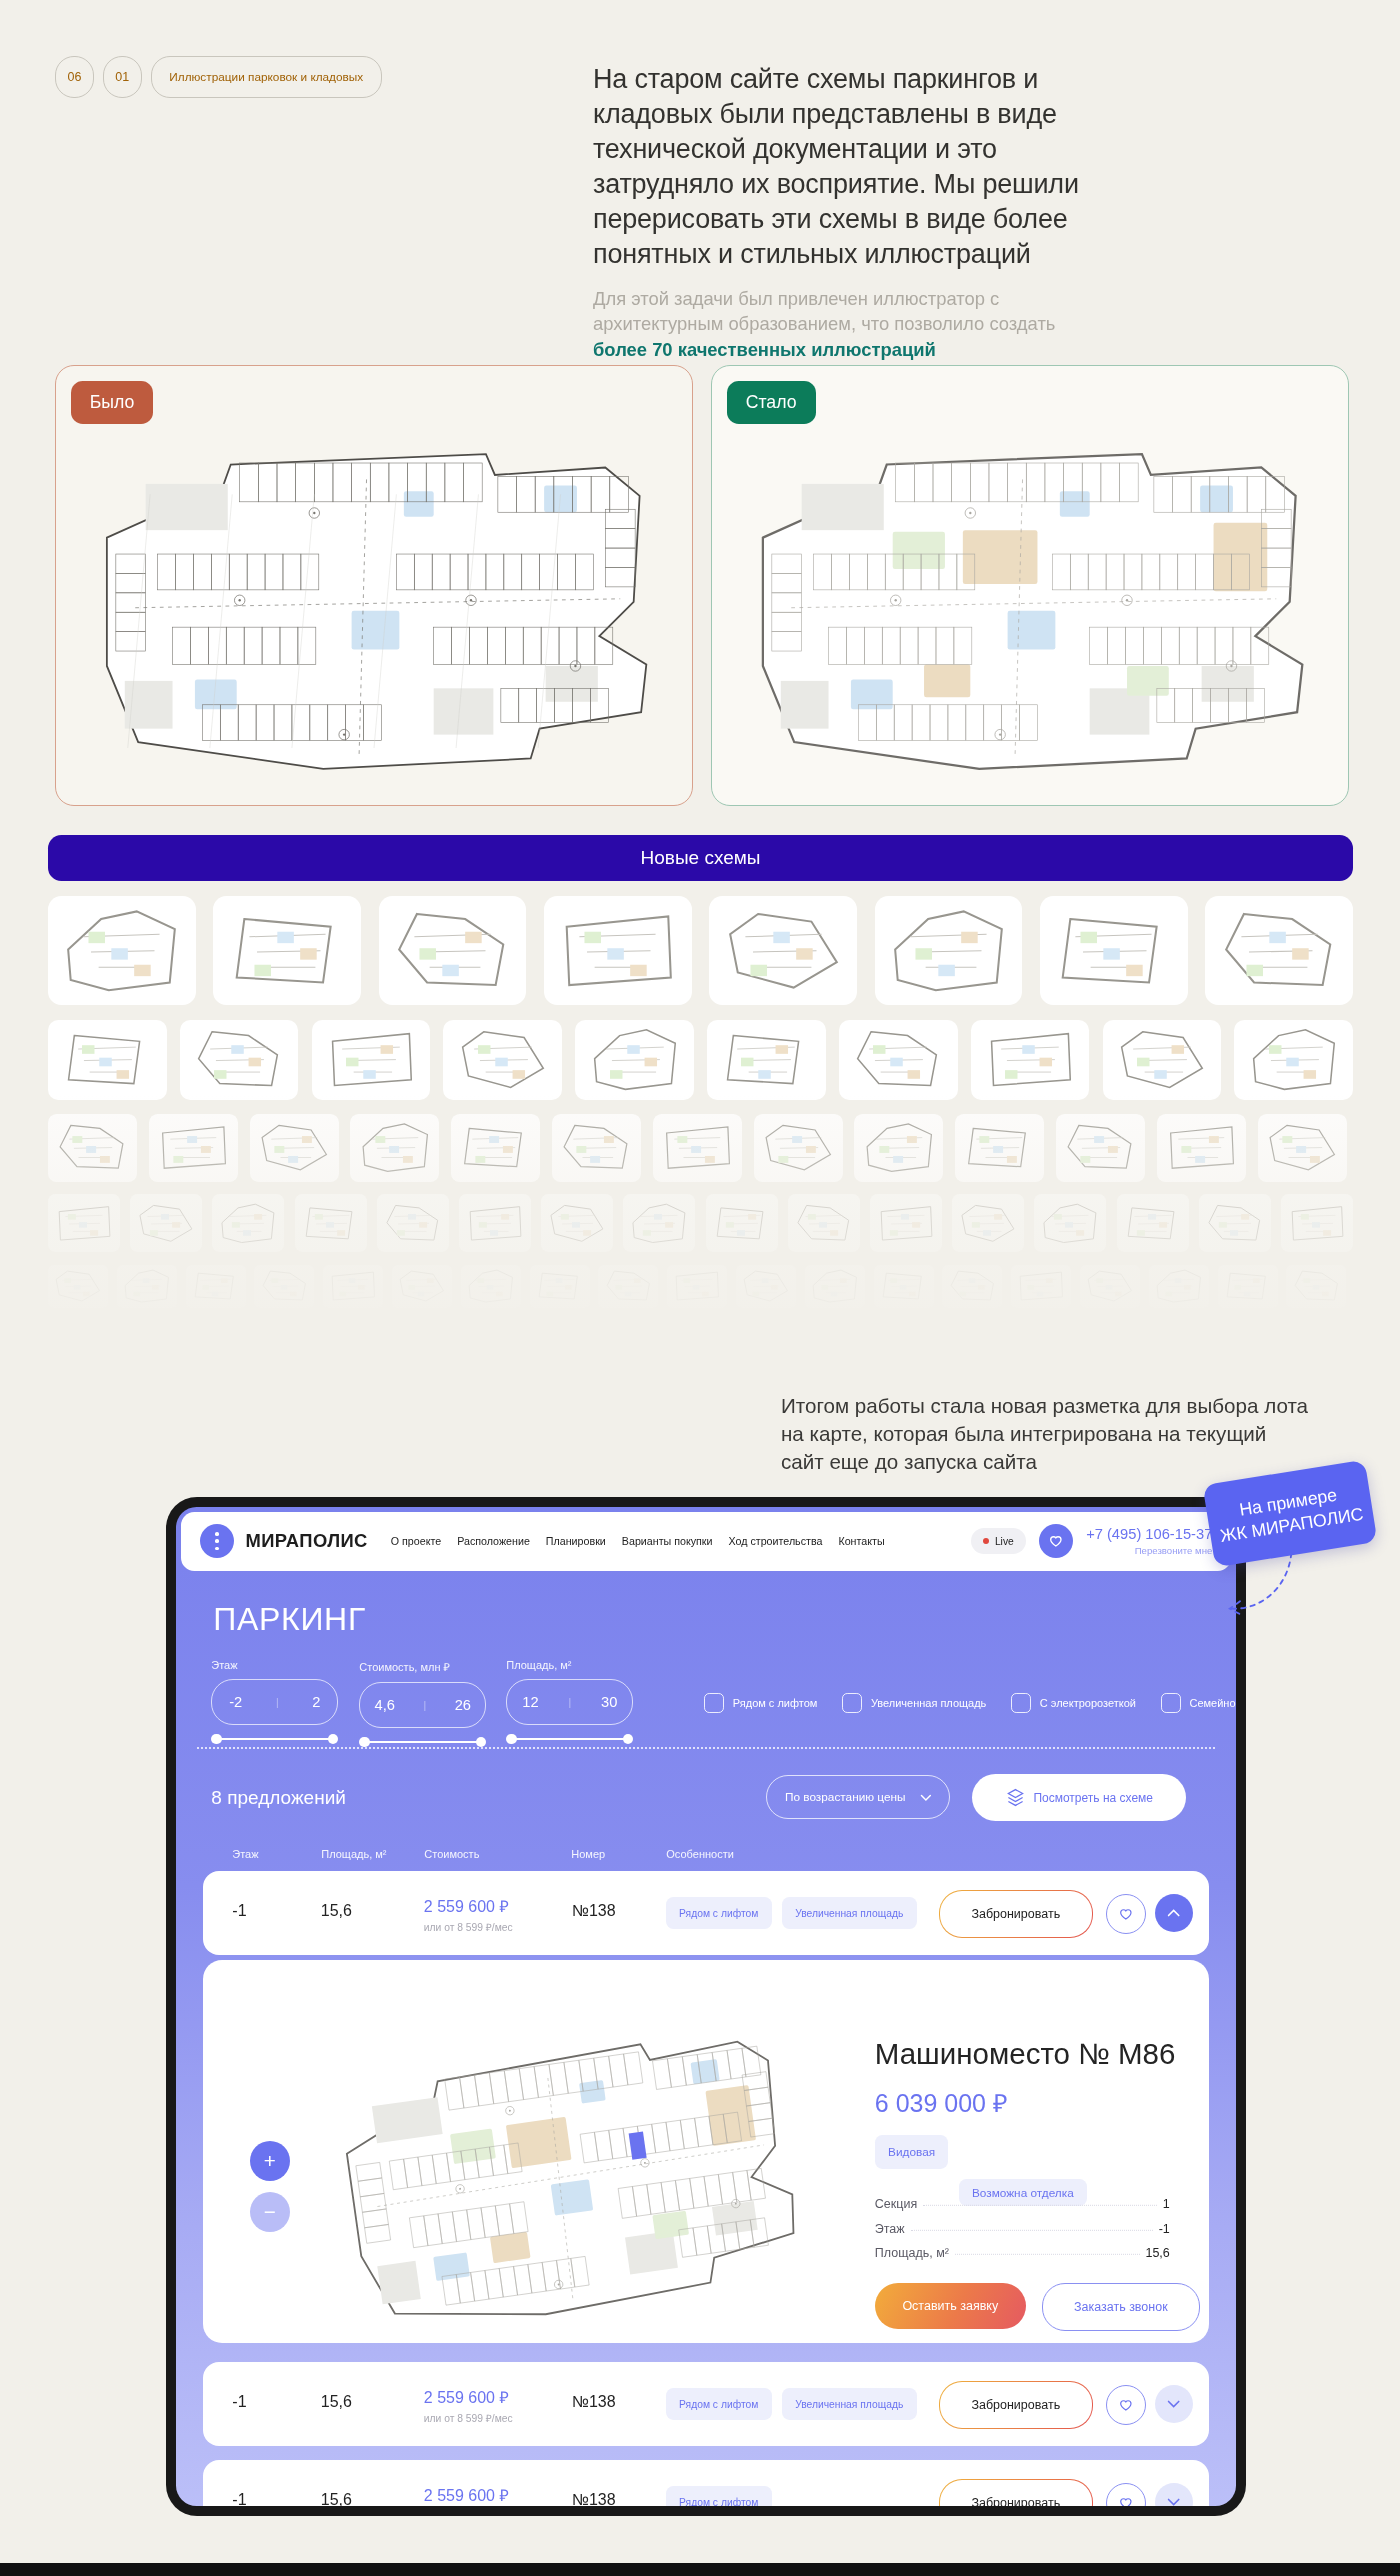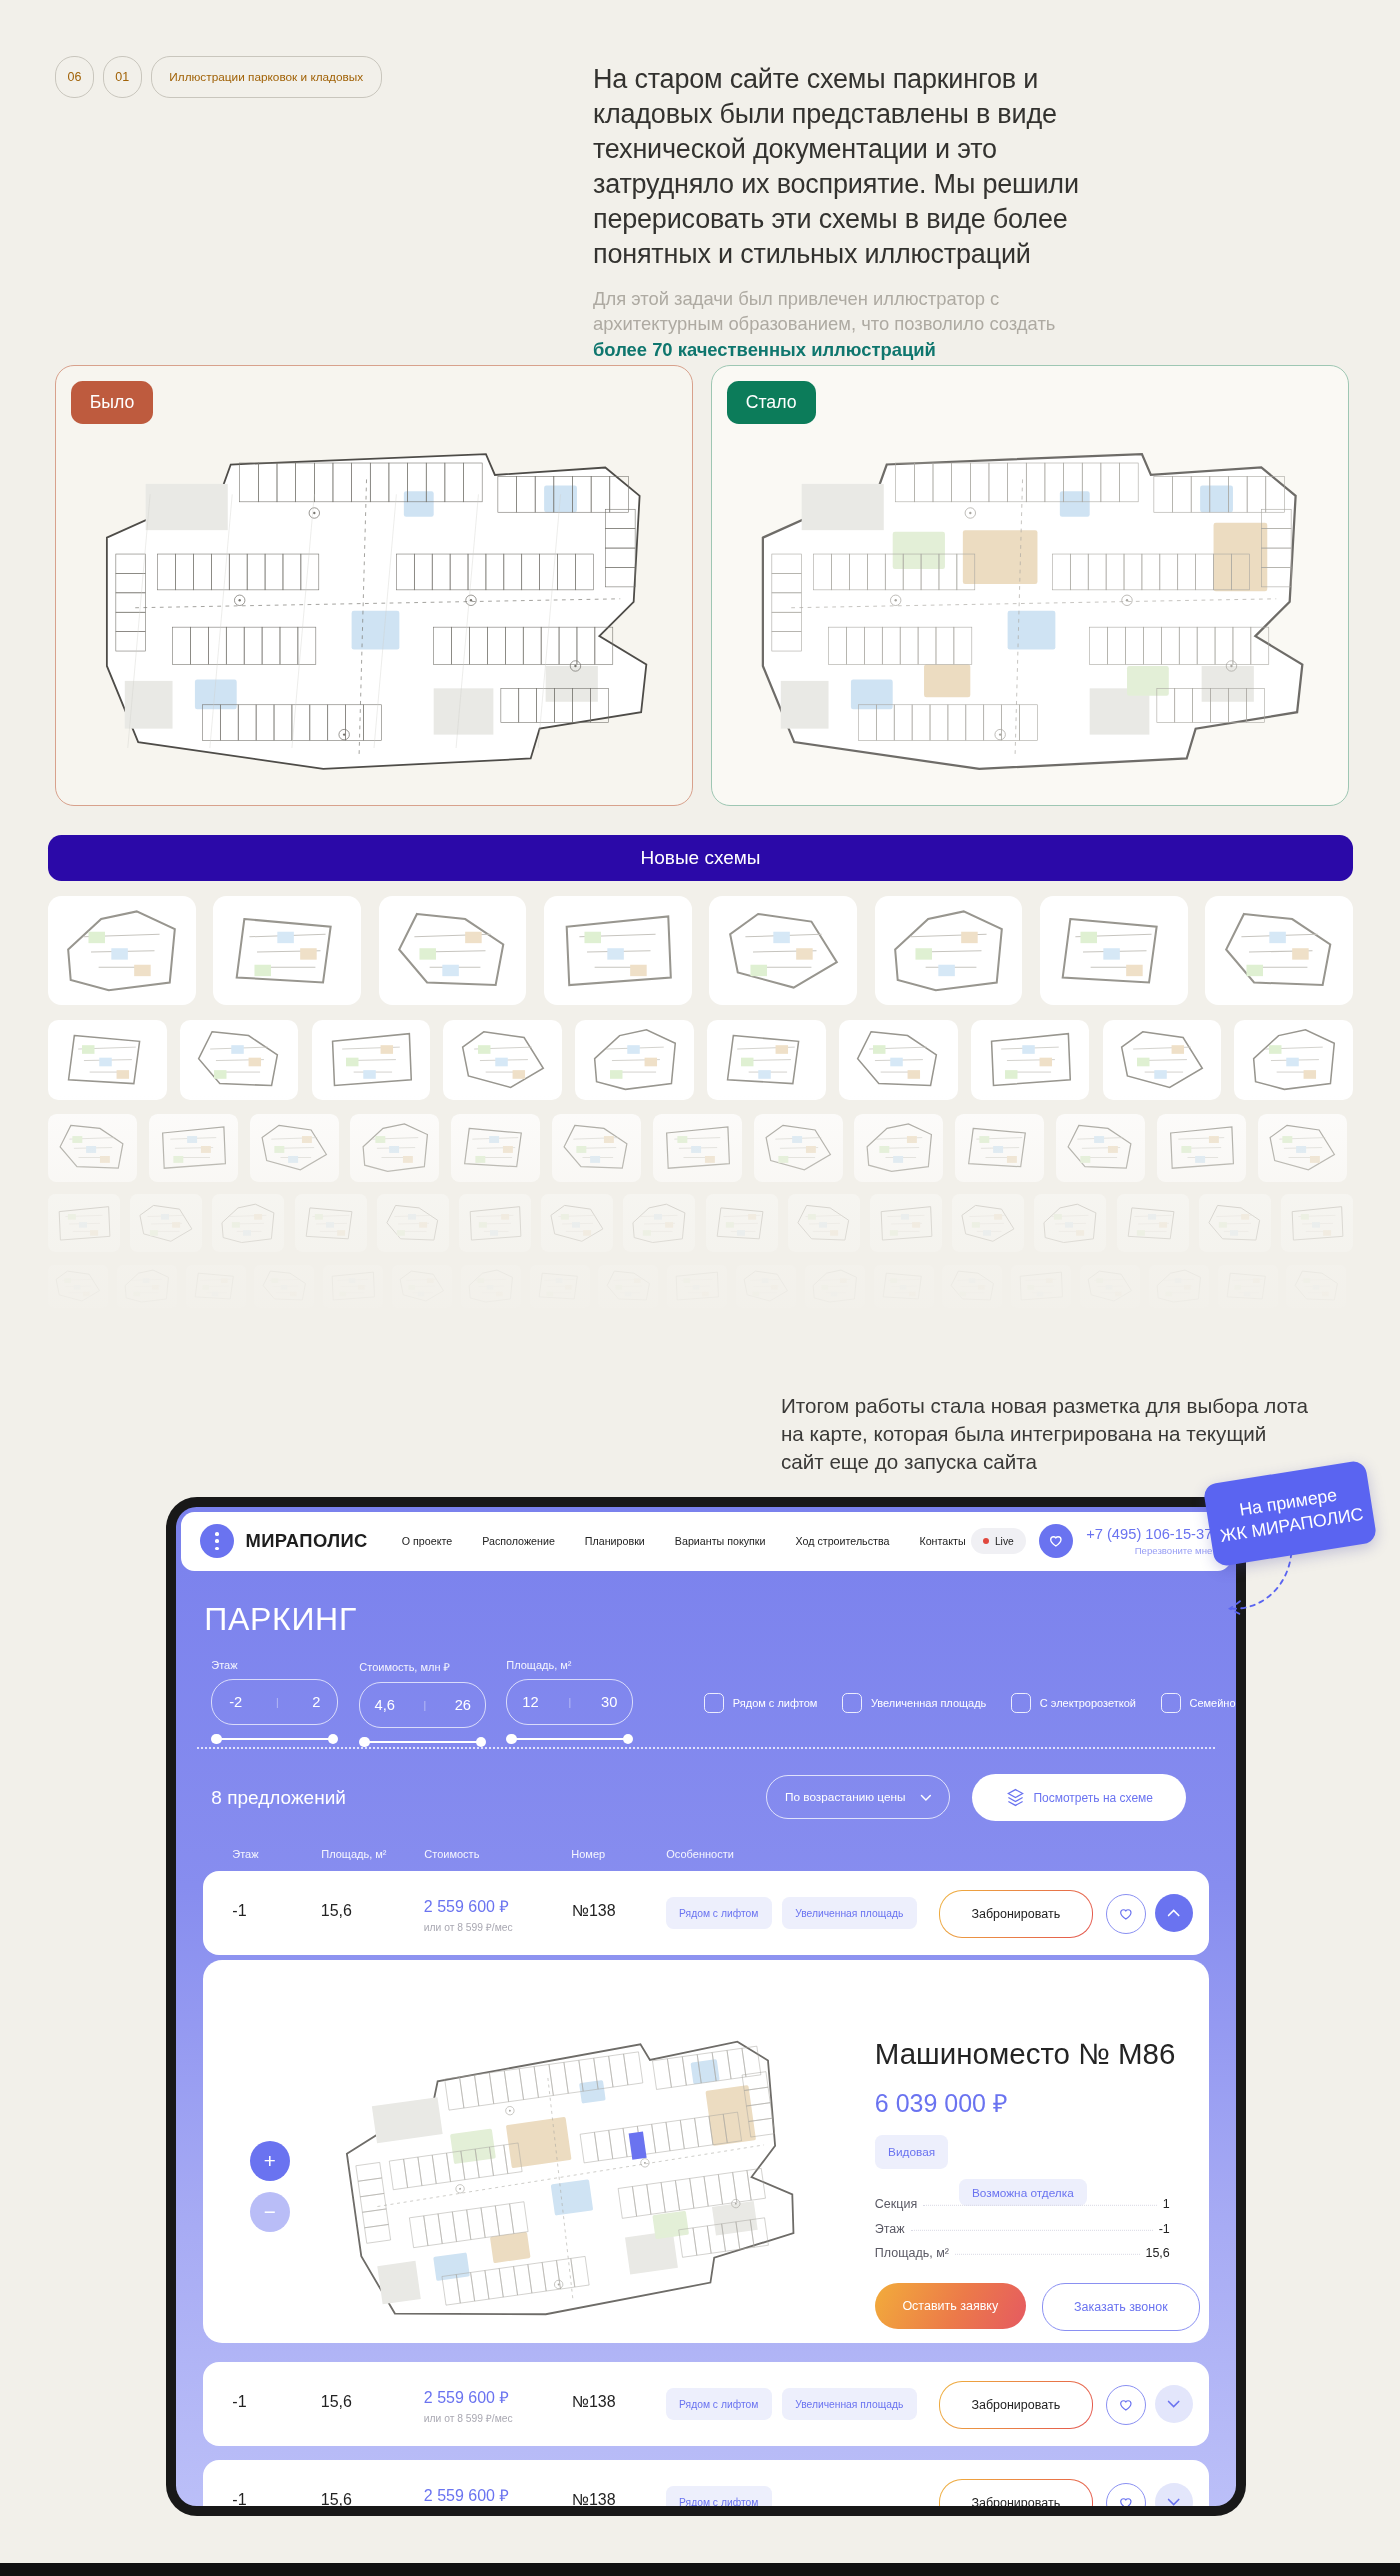--- a/index.html
+++ b/index.html
@@ -42,31 +42,31 @@
 
   
   .mockup{left:166px;top:1497px;width:1080px;height:1019px;background:#181818;border-radius:31px;z-index:10;}
   .m-inner{position:absolute;inset:10.3px;border-radius:20.6px;overflow:hidden;background:linear-gradient(180deg,#7A81ED 0%,#878DEF 38%,#A7ABF4 72%,#BBBFF8 100%);}
 
   
   .m-head{position:absolute;left:4.4px;right:4.4px;top:4.4px;height:59px;background:#fff;border-radius:13.3px;display:flex;align-items:center;padding:0 19px;box-sizing:border-box;}
   .logo-circle{width:34px;height:34px;border-radius:50%;background:#6A73F0;display:flex;align-items:center;justify-content:center;flex-direction:column;gap:3.7px;}
   .logo-circle i{width:3.7px;height:3.7px;border-radius:50%;background:#fff;display:block;}
   .brand{font-size:18.4px;font-weight:700;color:#1e1e1e;letter-spacing:0.4px;margin-left:11.8px;}
-  .m-nav{display:flex;gap:30px;margin-left:34px;}
+  .m-nav{display:flex;gap:16px;margin-left:23px;}
   .m-nav span{font-size:10.7px;color:#222;white-space:nowrap;cursor:pointer;}
   .head-right{margin-left:auto;display:flex;align-items:center;gap:13.3px;}
   .live-pill{height:26.5px;padding:0 11.8px;border-radius:13.3px;background:#f0f0f4;display:flex;align-items:center;gap:5.9px;font-size:10.3px;color:#222;}
   .live-pill i{width:5.9px;height:5.9px;border-radius:50%;background:#e0483e;}
   .head-heart{width:34px;height:34px;border-radius:50%;background:#6A73F0;display:flex;align-items:center;justify-content:center;}
   .phone-block{text-align:right;}
   .phone{font-size:14.7px;color:#6A73F0;}
   .callback{font-size:9.6px;color:#979df4;margin-top:2.9px;}
 
-  .m-title{position:absolute;left:28px;top:94px;font-size:32px;font-weight:300;color:#fff;letter-spacing:0.7px;}
+  .m-title{position:absolute;left:37px;top:94px;font-size:32px;font-weight:300;color:#fff;letter-spacing:0.7px;}
 
   
   .fgroup{position:absolute;width:127px;}
   .fgroup .flabel{font-size:11px;color:rgba(255,255,255,.92);}
   .fgroup .fpill{margin-top:8px;height:44px;border:1.1px solid rgba(255,255,255,.7);border-radius:22px;display:flex;align-items:center;justify-content:space-around;color:#fff;font-size:14.7px;}
   .fgroup .fpill i{color:rgba(255,255,255,.45);font-style:normal;font-size:10.3px;}
   .fslider{position:relative;margin-top:8.8px;height:10.3px;}
   .fslider .track{position:absolute;left:4.4px;right:4.4px;top:4.4px;height:1.5px;background:#fff;}
   .fslider .knob{position:absolute;top:0;width:10.3px;height:10.3px;border-radius:50%;background:#fff;cursor:pointer;}
   .checks{position:absolute;top:186px;display:flex;gap:25px;}

